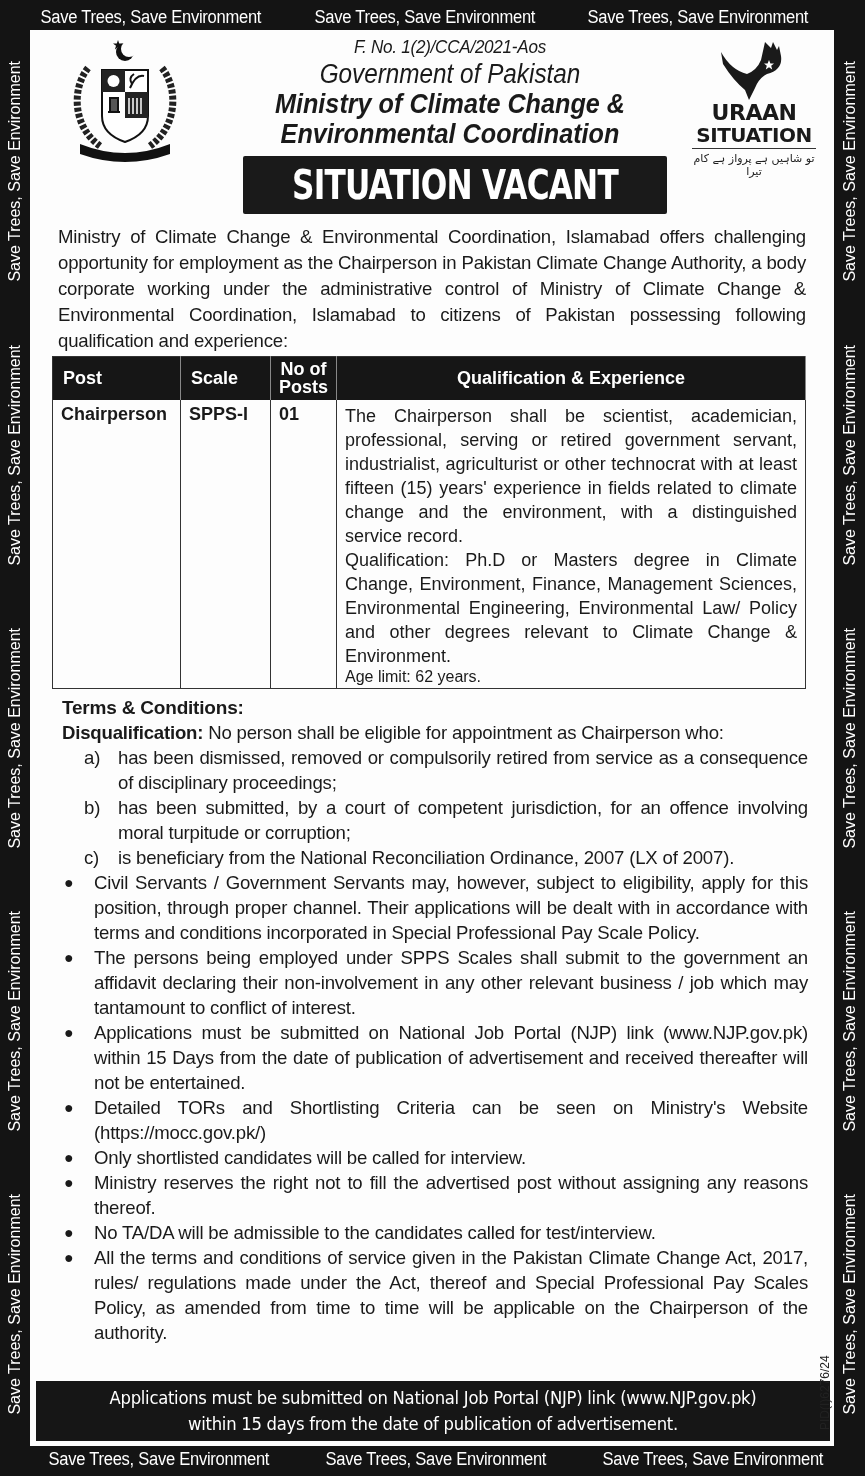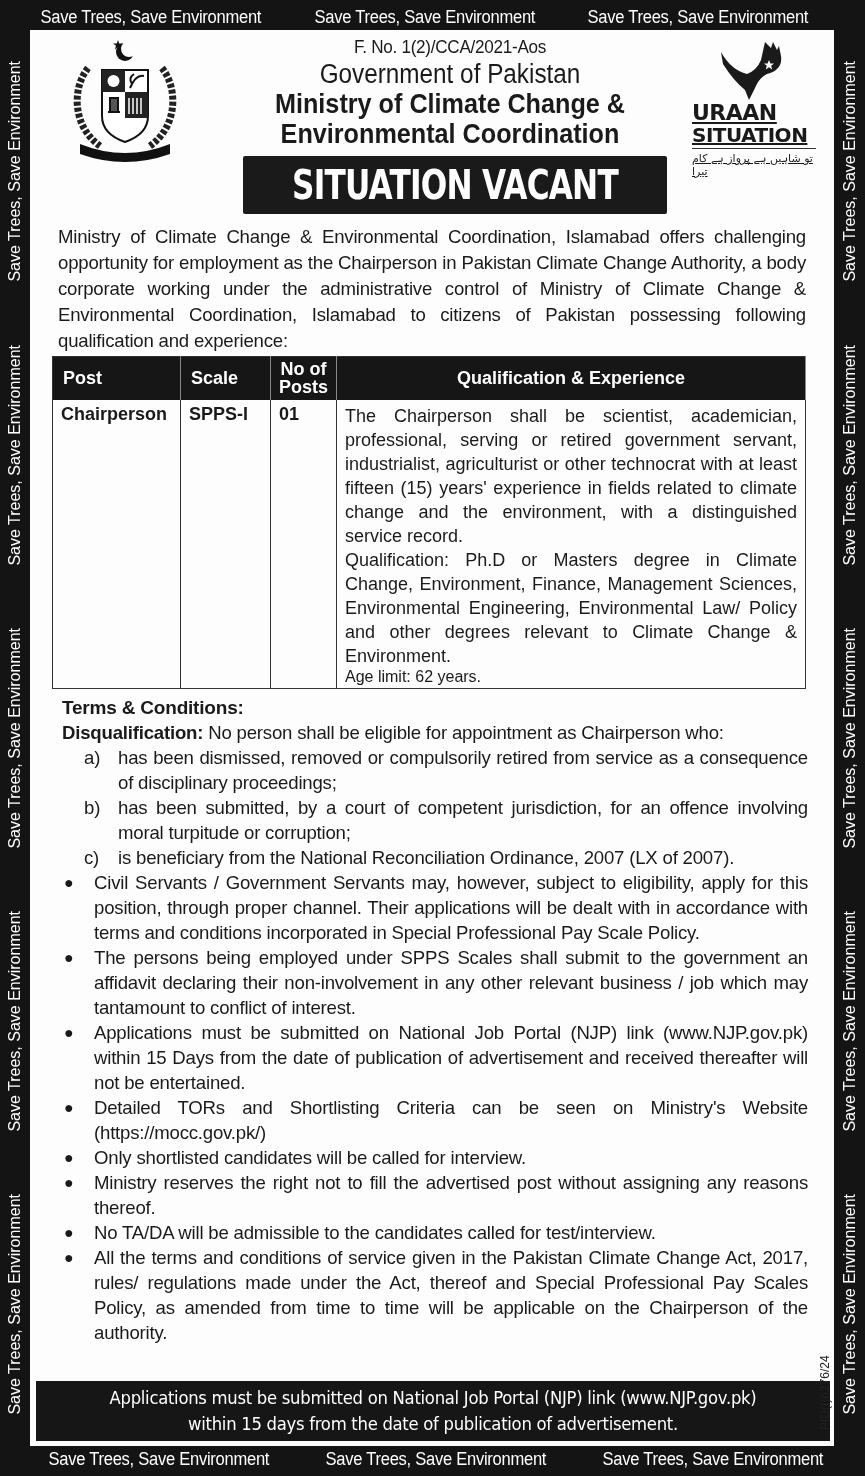--- a/index.html
+++ b/index.html
@@ -29,27 +29,27 @@
   }
 
   
   .paper {
     position: absolute; left: 30px; top: 30px; width: 804px; height: 1416px;
     background: #fdfdfd;
   }
 
   
   .emblem { position: absolute; left: 36px; top: 8px; width: 118px; height: 128px; }
-  .uraan { position: absolute; left: 662px; top: 10px; width: 124px; height: 130px; text-align: left; text-decoration: underline; }
+  .uraan { position: absolute; left: 662px; top: 10px; width: 124px; height: 130px; text-align: center; }
   .uraan .bird { width: 90px; height: 62px; margin: 0 auto; display: block; }
   .uraan .t1, .uraan .t2 { font-family: "DejaVu Sans", sans-serif; font-weight: 900; font-size: 22px; line-height: 22px; letter-spacing: -0.5px; color: #1a1a1a; }
   .uraan .t2 { border-bottom: 1.5px solid #333; padding-bottom: 2px; font-size: 20px; }
   .uraan .urdu { font-size: 11px; margin-top: 3px; color: #222; font-family: "DejaVu Sans", sans-serif; }
 
-  .head { position: absolute; left: 180px; top: 6px; width: 480px; text-align: center; }
+  .head { position: absolute; left: 180px; top: 6px; width: 480px; text-align: center; font-style: italic; }
   .fno { font-size: 19px; letter-spacing: -0.3px; transform: scaleX(0.9); }
   .gov { font-size: 27px; line-height: 30px; margin-top: 1px; transform: scaleX(0.9); }
   .min { font-size: 28px; font-weight: bold; line-height: 30px; transform: scaleX(0.9); }
 
   .sv-banner {
     position: absolute; left: 213px; top: 126px; width: 424px; height: 58px;
     background: #1a1a1a; border-radius: 2px;
     color: #fff; display: flex; align-items: center; justify-content: center;
     font-family: "DejaVu Sans", sans-serif; font-weight: bold; font-size: 40px;
     letter-spacing: -1px;

